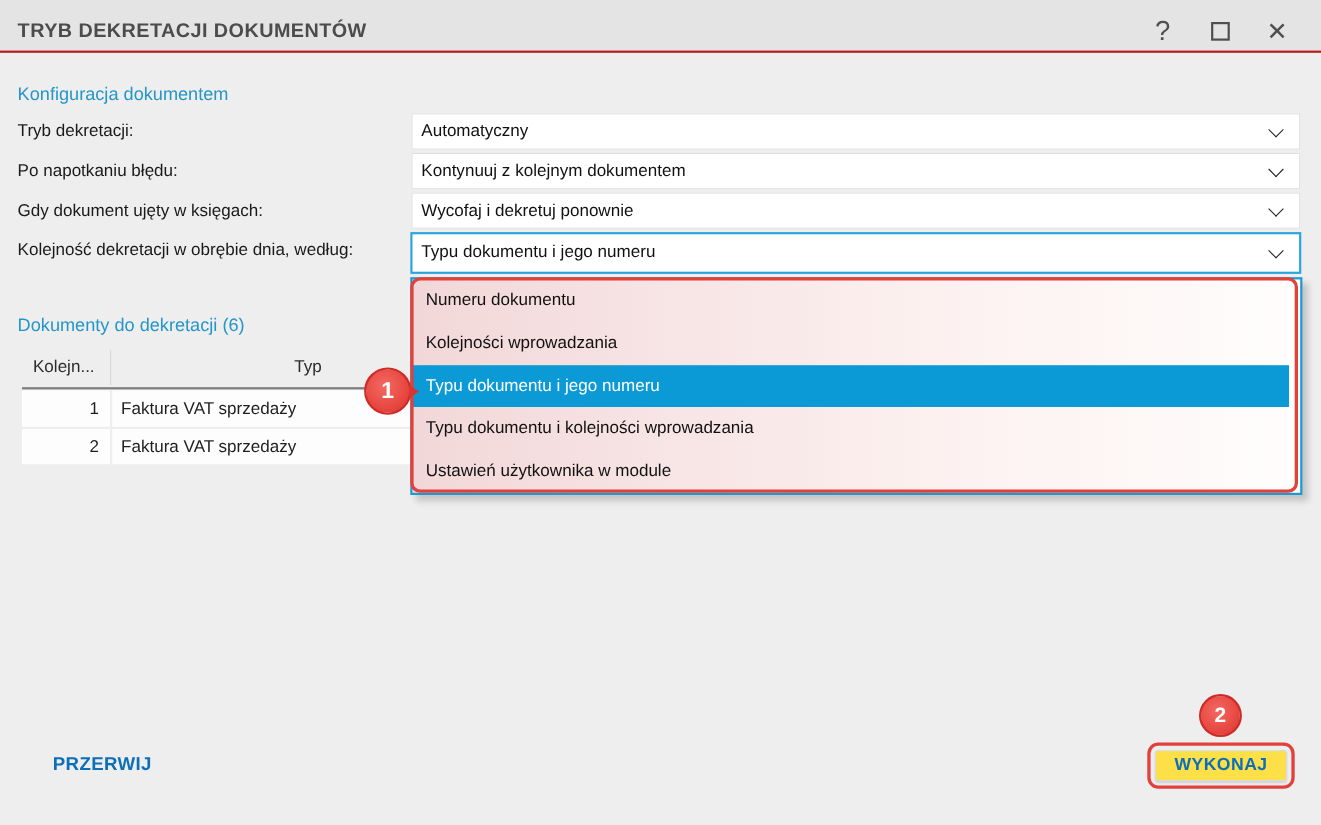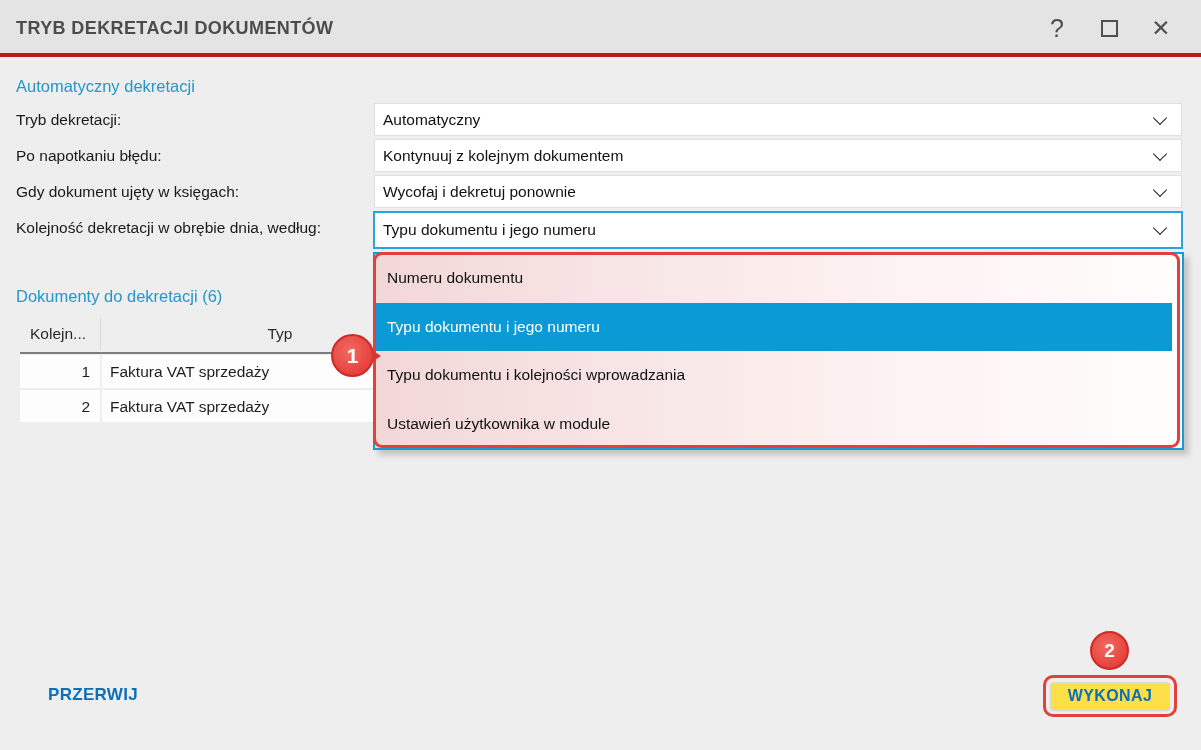--- a/index.html
+++ b/index.html
@@ -1,20 +1,20 @@
 <!DOCTYPE html>
 <html><head>
 <meta charset="utf-8">
 <style>
   html,body{margin:0;padding:0;}
   body{font-family:"Liberation Sans",sans-serif;background:#ffffff;}
   .window{position:relative;width:1201px;height:750px;background:#eeeeee;overflow:hidden;}
 
   
-  .titlebar{position:absolute;top:0;left:0;width:100%;height:57px;background:#e4e4e4;border-bottom:4px solid #b91c1c;box-sizing:border-box;}
+  .titlebar{position:absolute;top:0;left:0;width:100%;height:48px;background:#e4e4e4;border-bottom:2px solid #b91c1c;box-sizing:border-box;}
   .titlebar-title{position:absolute;left:16px;top:0;height:57px;line-height:57px;font-size:18px;font-weight:bold;color:#4c4c4c;letter-spacing:.4px;}
   .titlebar-controls{position:absolute;right:14px;top:0;height:57px;display:flex;align-items:center;gap:0;}
   .tb-btn{width:52px;height:57px;display:flex;align-items:center;justify-content:center;color:#4f4f4f;cursor:default;}
   .help-glyph{font-size:25px;font-weight:400;}
   .max-glyph{width:17px;height:17px;border:2px solid #4f4f4f;box-sizing:border-box;}
   .close-glyph{font-size:23px;font-weight:400;}
 
   
   .section-title{position:absolute;left:16px;font-size:16.5px;color:#2596c8;}
   .section-konfiguracja{top:77px;}
@@ -67,21 +67,21 @@
       </div>
       <div class="tb-btn">
         <span class="max-glyph"></span>
       </div>
       <div class="tb-btn">
         <span class="close-glyph">✕</span>
       </div>
     </div>
   </div>
 
-  <div class="section-title section-konfiguracja">Automatyczny dekretacji</div>
+  <div class="section-title section-konfiguracja">Konfiguracja dokumentem</div>
 
   <div class="field-label" style="top:103px;">Tryb dekretacji:</div>
   <div class="field-label" style="top:139px;">Po napotkaniu błędu:</div>
   <div class="field-label" style="top:211px;">Kolejność dekretacji w obrębie dnia, według:</div>
   <div class="field-label" style="top:175px;">Gdy dokument ujęty w księgach:</div>
 
   <div class="combo" style="top:103px;">
     <span class="combo-value">Automatyczny</span>
     <span class="chevron"></span>
   </div>
@@ -109,20 +109,21 @@
     <div class="tbl-cell cell-num row1">1</div>
     <div class="tbl-cell cell-typ row1">Faktura VAT sprzedaży</div>
   </div>
   <div>
     <div class="tbl-cell cell-num row2">2</div>
     <div class="tbl-cell cell-typ row2">Faktura VAT sprzedaży</div>
   </div>
 
   <div class="dropdown">
     <div class="dropdown-item">Numeru dokumentu</div>
+    <div class="dropdown-item">Kolejności wprowadzania</div>
     <div class="dropdown-item selected">Typu dokumentu i jego numeru</div>
     <div class="dropdown-item">Typu dokumentu i kolejności wprowadzania</div>
     <div class="dropdown-item">Ustawień użytkownika w module</div>
     <div class="dropdown-annotation"></div>
   </div>
 
   <div class="step-circle step-1">1</div>
   <div class="step-circle step-2">2</div>
 
   <button class="cancel-btn">PRZERWIJ</button>

